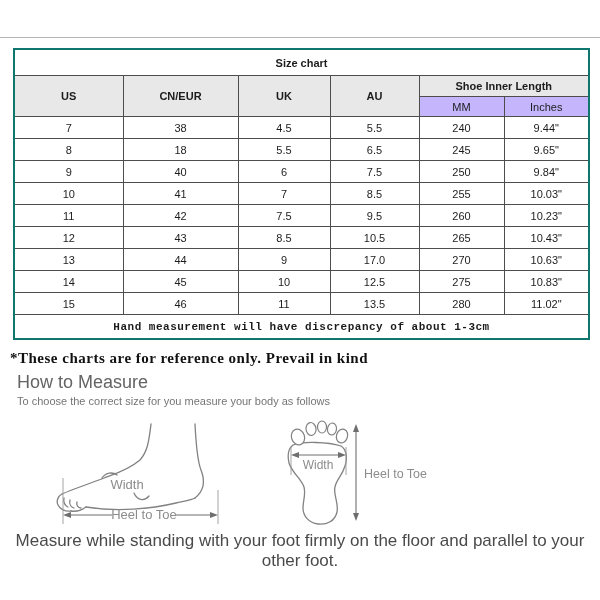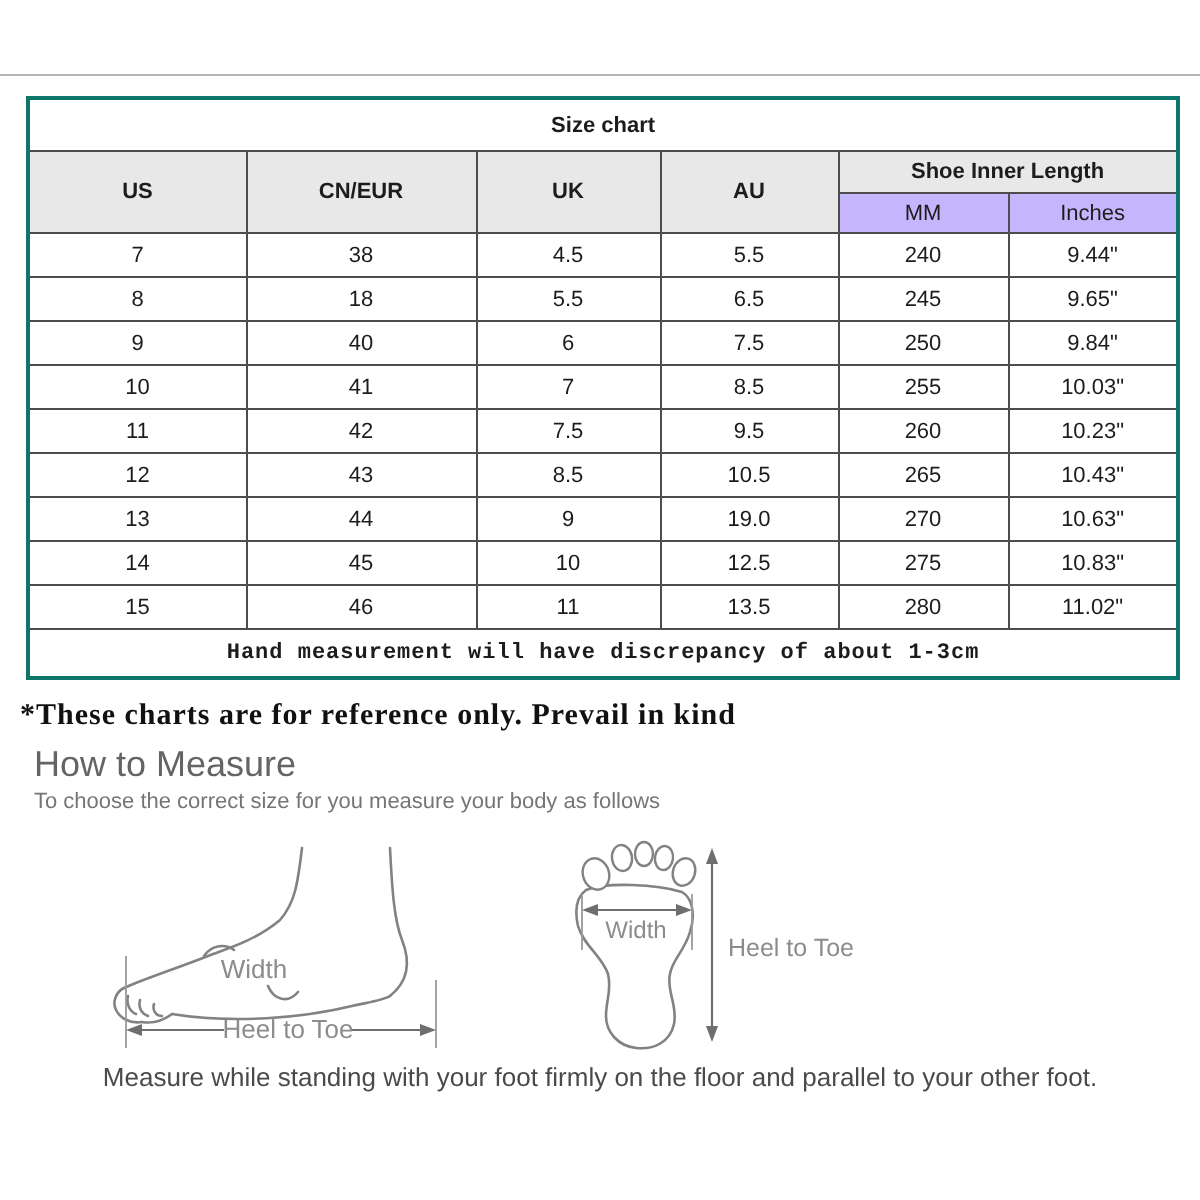--- a/index.html
+++ b/index.html
@@ -40,21 +40,21 @@
   svg.top-view  { position:absolute; left:283px; top:416px; }
   svg .outline { fill:none; stroke:#828282; stroke-width:1.3; stroke-linecap:round; stroke-linejoin:round; }
   svg .toe { fill:#ffffff; stroke:#828282; stroke-width:1.2; }
   svg .arrow { fill:none; stroke:#6e6e6e; stroke-width:1.1; }
   svg .arrowhead { fill:#6e6e6e; stroke:none; }
   svg .guide { fill:none; stroke:#9a9a9a; stroke-width:0.9; }
   svg text { fill:#8c8c8c; font-family:"Liberation Sans", sans-serif; }
 
   .caption {
     position:absolute; left:0; top:531px; width:600px; text-align:center;
-    font-size:13px; color:#4a4a4a;
+    font-size:17px; color:#4a4a4a;
   }
 </style>
 </head>
 <body>
 
 <div class="top-rule"></div>
 
 <table class="size-chart">
   <colgroup>
     <col style="width:109px">
@@ -124,21 +124,21 @@
       <td>43</td>
       <td>8.5</td>
       <td>10.5</td>
       <td>265</td>
       <td>10.43"</td>
     </tr>
     <tr class="data-row">
       <td>13</td>
       <td>44</td>
       <td>9</td>
-      <td>19.0</td>
+      <td>17.0</td>
       <td>270</td>
       <td>10.63"</td>
     </tr>
     <tr class="data-row">
       <td>14</td>
       <td>45</td>
       <td>10</td>
       <td>12.5</td>
       <td>275</td>
       <td>10.83"</td>

